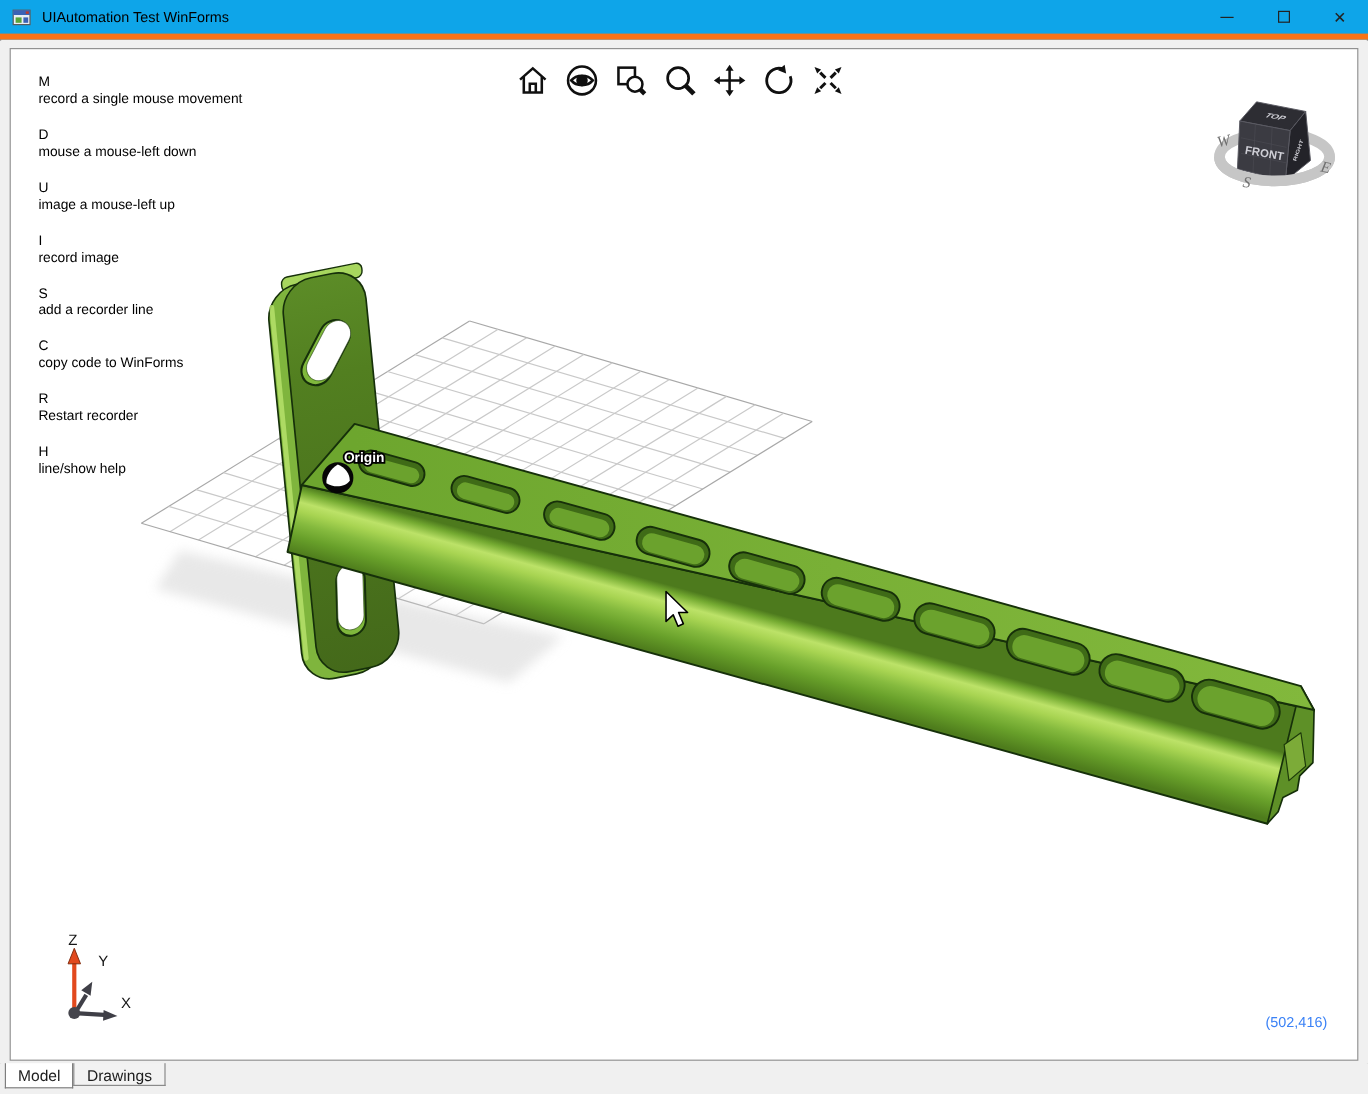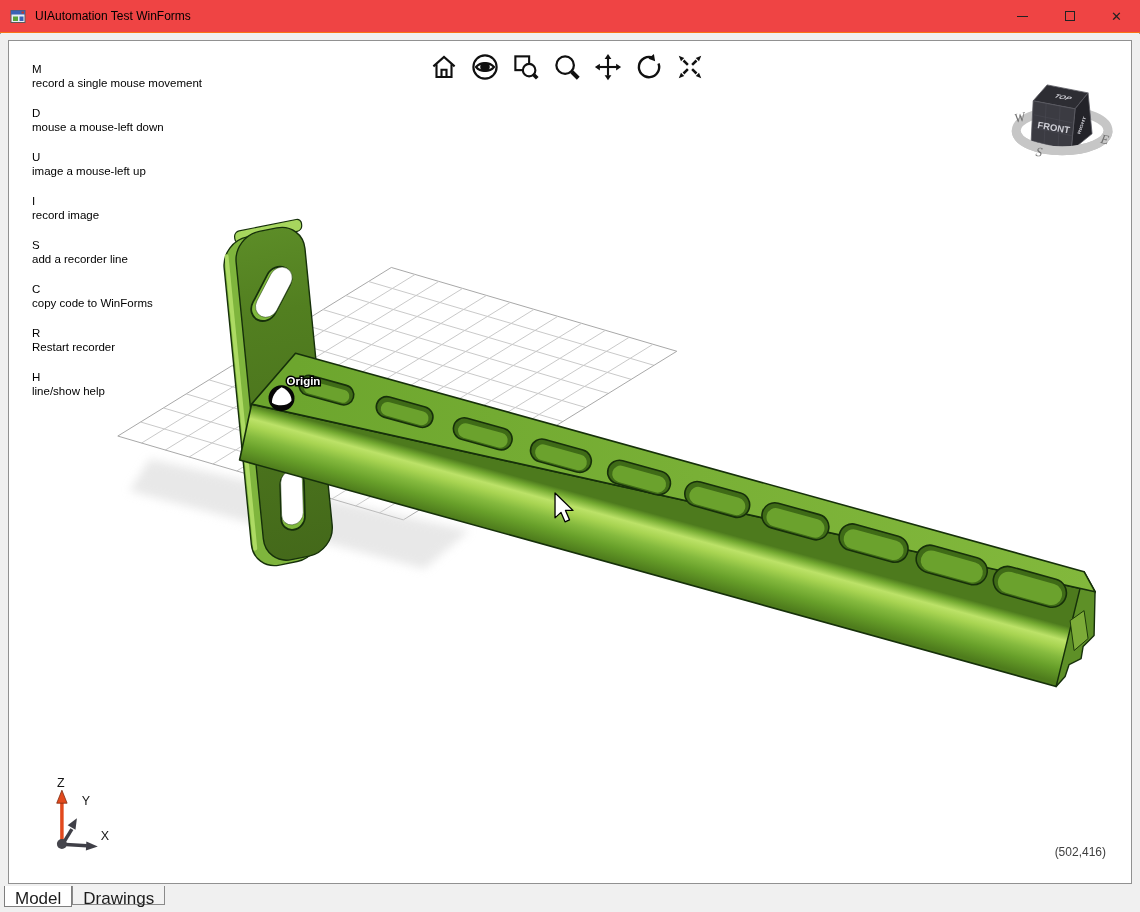--- a/index.html
+++ b/index.html
@@ -1,20 +1,20 @@
 <!DOCTYPE html>
 <html><head>
 <meta charset="utf-8">
 <style>
   * { margin:0; padding:0; box-sizing:border-box; }
   html,body { width:1140px; height:912px; font-family:"Liberation Sans", sans-serif; background:#fff; }
   .window { position:relative; width:1140px; height:912px; background:#f0f0f0; outline:1px solid #9b9b9b; outline-offset:-1px; overflow:hidden; }
 
   
-  .titlebar { position:absolute; left:0; top:0; width:1140px; height:33px; background:#ef4444; border-bottom:1px solid #f97316; display:flex; align-items:center; }
+  .titlebar { position:absolute; left:0; top:0; width:1140px; height:33px; background:#0ea5e9; border-bottom:5px solid #f97316; display:flex; align-items:center; }
   .app-icon { width:17px; height:17px; margin:0 8px 0 10px; flex:0 0 auto; }
   .title-text { font-size:12px; color:#000; }
   .win-buttons { margin-left:auto; display:flex; height:33px; }
   .win-btn { width:47px; height:33px; display:flex; align-items:center; justify-content:center; color:#222; cursor:default; }
   .glyph-min { width:11px; height:1px; background:#222; display:block; }
   .glyph-max { width:10px; height:10px; border:1px solid #222; display:block; }
   .glyph-close { font-size:13px; line-height:13px; font-weight:400; }
 
   
   .client { position:absolute; left:0; top:34px; width:1140px; height:852px; background:#f0f0f0; }
@@ -24,25 +24,25 @@
   
   .help { position:absolute; left:23px; top:21px; font-size:11.5px; line-height:14px; color:#000; z-index:3; }
   .help-item { margin-bottom:16px; }
 
   
   .toolbar { position:absolute; left:418px; top:9px; display:flex; gap:7px; z-index:4; }
   .tool-btn { width:34px; height:34px; display:flex; align-items:center; justify-content:center; background:transparent; border:none; padding:0; cursor:pointer; }
   .tool-btn svg { width:30px; height:30px; }
 
   
-  .coords { position:absolute; top:804px; right:25px; font-size:12px; color:#404040; z-index:3; }
+  .coords { position:absolute; top:804px; right:25px; font-size:12px; color:#3b82f6; z-index:3; }
 
   
   .tabstrip { position:absolute; left:0; top:886px; width:1140px; height:26px; background:#f0f0f0; display:flex; align-items:flex-start; padding-left:4px; }
-  .tab { font-size:17px; color:#1c1c1c; padding:3px 10px 0 10px; border:1px solid #8a8a8a; border-top:none; background:#f2f2f2; height:19px; cursor:pointer; }
+  .tab { font-size:13px; color:#1c1c1c; padding:3px 10px 0 10px; border:1px solid #8a8a8a; border-top:none; background:#f2f2f2; height:19px; cursor:pointer; }
   .tab.active { background:#ffffff; height:21px; padding-bottom:6px; border-color:#7e7e7e; }
 
   .origin-label { font-weight:bold; font-size:11.5px; fill:#fff; stroke:#000; stroke-width:3px; paint-order:stroke; font-family:"Liberation Sans",sans-serif; }
   .triad-label { font-size:12.5px; fill:#161616; font-family:"Liberation Sans",sans-serif; }
   .compass-letter { font-size:13px; font-style:italic; fill:#707070; font-family:"Liberation Serif",serif; }
   .cube-label { fill:#cfcfd6; font-weight:bold; font-family:"Liberation Sans",sans-serif; }
 </style>
 </head>
 <body>
 

